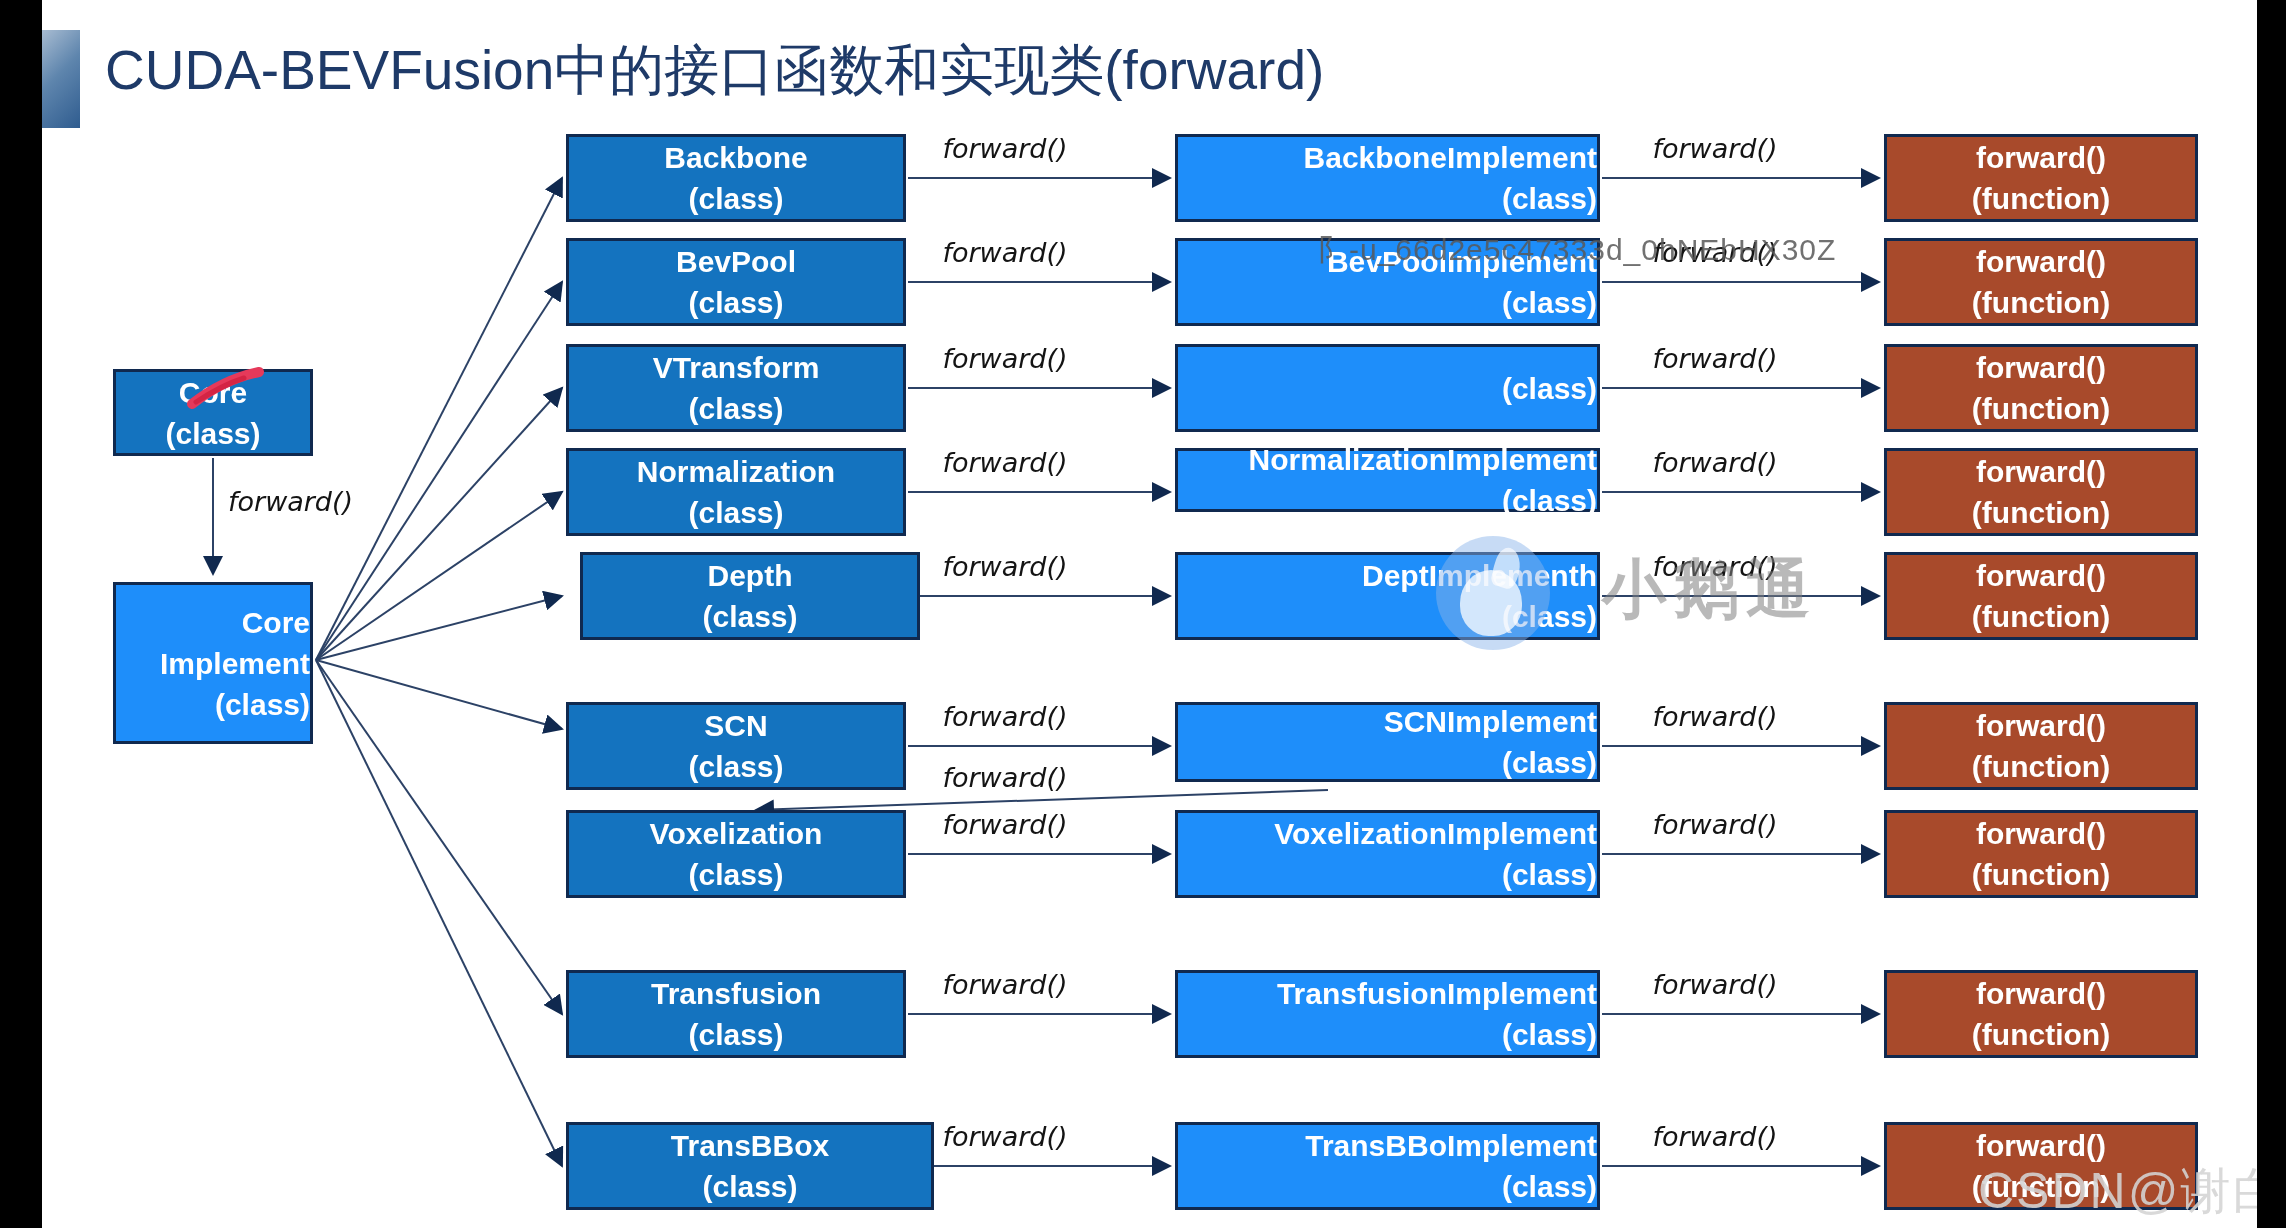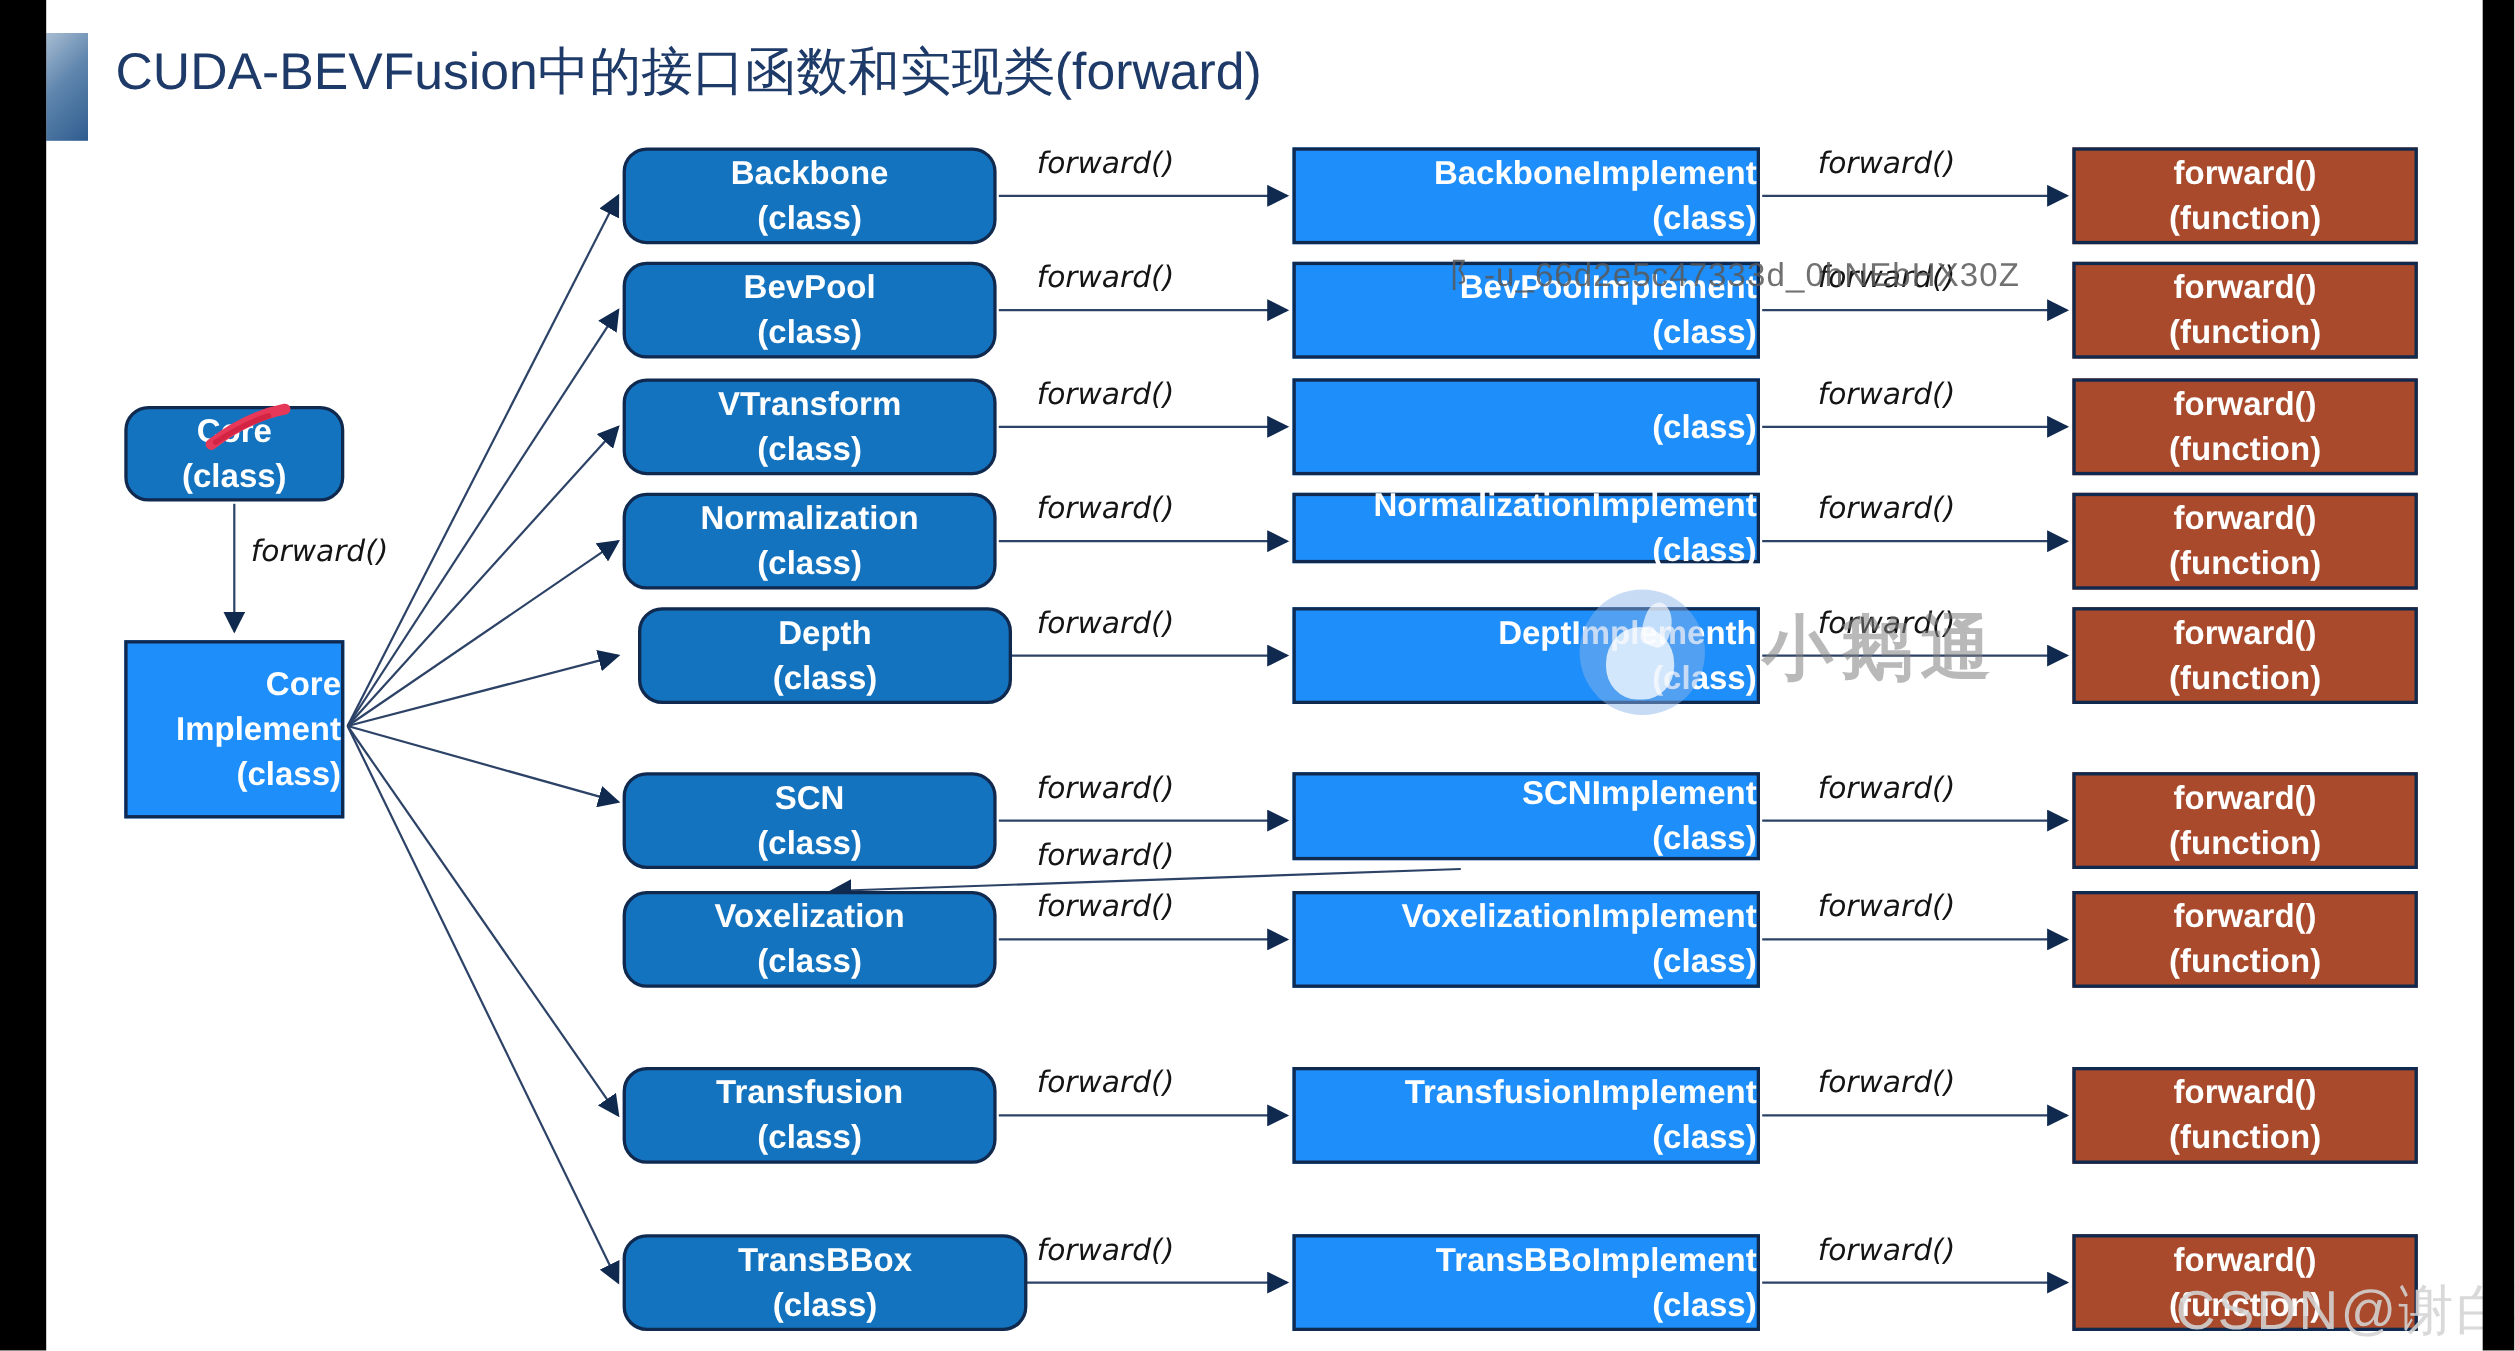--- a/index.html
+++ b/index.html
@@ -9,30 +9,30 @@
   }
   .strip{position:absolute;top:0;height:1228px;background:#000;z-index:8;}
   #strip-left{left:0;width:42px;}
   #strip-right{left:2257px;width:29px;}
   #accent-bar{
     position:absolute;left:42px;top:30px;width:38px;height:98px;z-index:2;
     background:linear-gradient(135deg,#a8bcd2 0%,#5e85ad 45%,#2f5c8f 100%);
   }
   #page-title{
     position:absolute;left:105px;top:34px;z-index:2;
-    font-size:47px;font-weight:500;color:var(--title-color);white-space:nowrap;
+    font-size:55px;font-weight:500;color:var(--title-color);white-space:nowrap;
     letter-spacing:0px;
   }
   .box{
     position:absolute;box-sizing:border-box;z-index:2;
     display:flex;flex-direction:column;justify-content:center;align-items:center;
     color:#fff;font-weight:600;font-size:30px;line-height:41px;
     border:3px solid var(--border-color);text-align:center;
   }
-  .box.cls{background:var(--class-box);border-radius:22px;}
+  .box.cls{background:var(--class-box);}
   .box.impl{background:var(--implement-box);align-items:flex-end;}
   .box.fn{background:var(--function-box);}
   .fwd{
     position:absolute;width:250px;text-align:center;z-index:3;
     font-family:"DejaVu Sans",sans-serif;font-style:italic;font-weight:500;
     font-size:27px;color:#141414;white-space:nowrap;
   }
   #wires{position:absolute;left:0;top:0;z-index:1;}
   #pen-mark{position:absolute;left:0;top:0;z-index:4;pointer-events:none;}
   

